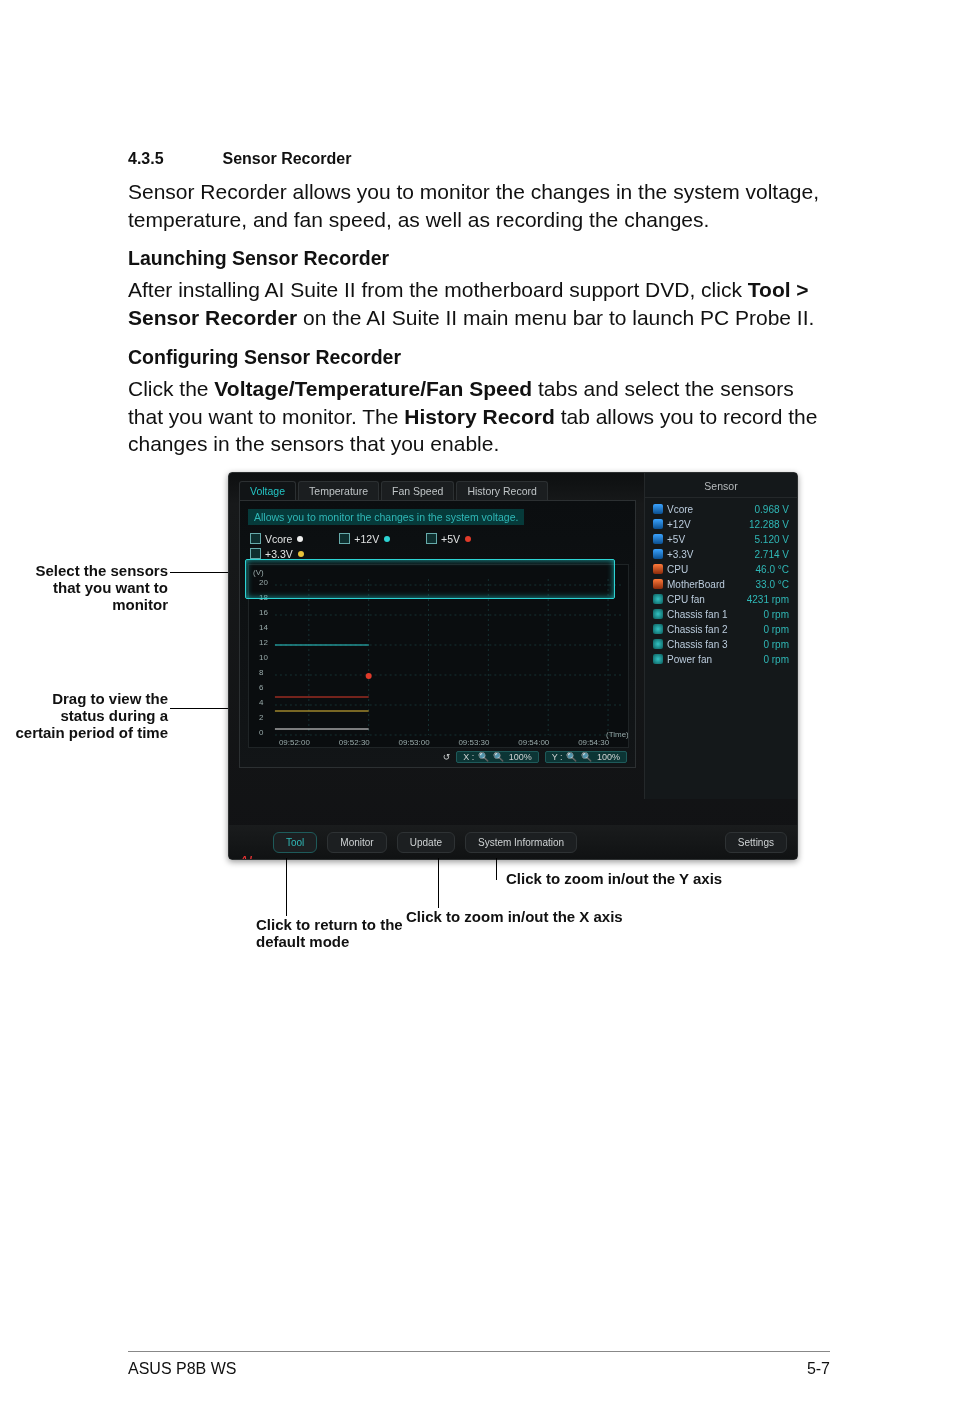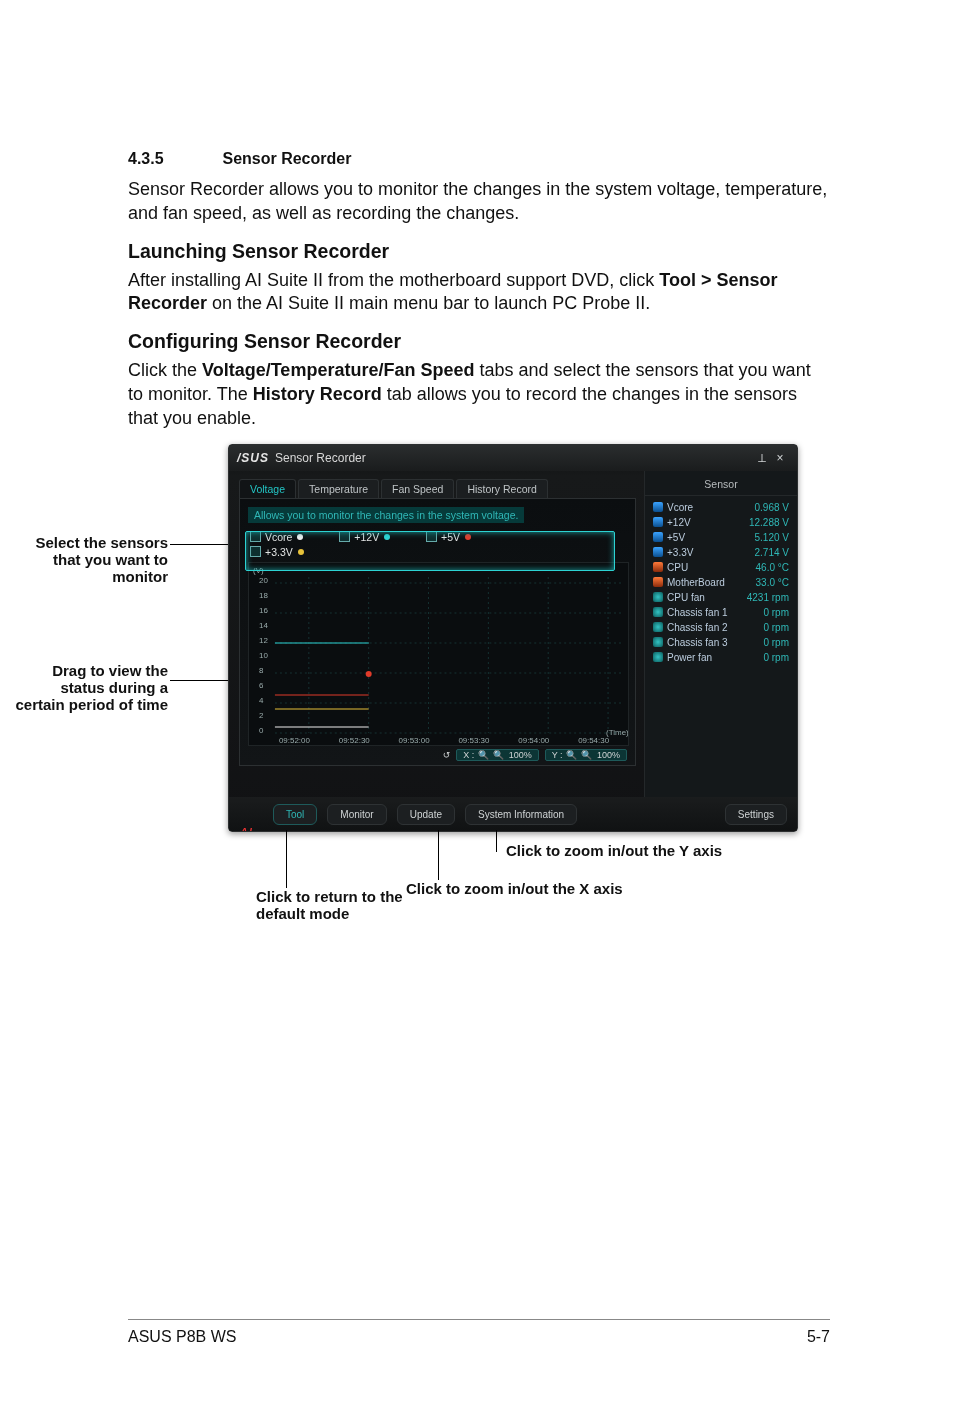--- a/index.html
+++ b/index.html
@@ -13,21 +13,21 @@
     position: relative;
     box-sizing: border-box;
     padding: 150px 124px 0 128px;
   }
   h2.sect {
     font-size: 16px;
     font-weight: 700;
     margin: 0 0 10px 0;
   }
   h2.sect .secno { display:inline-block; width: 90px; }
-  .para { font-size: 18px; line-height: 1.32; margin: 0 0 14px 0; }
+  .para { font-size: 21px; line-height: 1.32; margin: 0 0 14px 0; }
   .subh { font-size: 19.5px; font-weight: 700; margin: 6px 0 6px 0; }
   b { font-weight: 700; }
 
   
   .figwrap { position: relative; width: 700px; margin: 8px 0 0 0; }
   .leftlabels { position:absolute; left: -120px; width: 160px; font-size: 15px; font-weight:700; text-align:right; }
   .leftlabels div { position:absolute; right:0; }
   .ll1 { top: 170px; }
   .ll2 { top: 248px; }
   .conn-line { position:absolute; background:#000; height:1px; }
@@ -87,21 +87,21 @@
   .ai-logo{ width:24px; height:18px; color:#e33; font-weight:400; font-style:italic; font-size:14px;margin-top:40px;}
   .bbtn{ font-size:10px; color:#cfd3d4; background:#1c1f21; border:1px solid #2e3234; padding:4px 12px; border-radius:6px;}
   .bbtn.tool{ color:#2fb7b6; border-color:#1e5a5a;}
   .bbtn.set{ }
 
   
   .callouts { position:absolute; left:100px; top:386px; width:568px; font-size:15px; font-weight:700; }
   .co-line { position:absolute; background:#000; width:1px; }
   .co-txt { position:absolute; white-space:nowrap; }
 
-  .footer { position:absolute; left:128px; right:124px; bottom:72px; display:flex; justify-content:space-between; font-size:16px; border-top:1px solid #888; padding-top:8px;}
+  .footer { position:absolute; left:128px; right:124px; bottom:40px; display:flex; justify-content:space-between; font-size:16px; border-top:1px solid #888; padding-top:8px;}
 </style>
 </head>
 <body>
 
 <h2 class="sect">
   <span class="secno">4.3.5</span>
   <span>Sensor Recorder</span>
 </h2>
 <p class="para">Sensor Recorder allows you to monitor the changes in the system voltage, temperature, and fan speed, as well as recording the changes.</p>
 
@@ -118,26 +118,20 @@
 <div class="figwrap">
 
   <div class="leftlabels">
     <div class="ll1" style="top:90px">Select the sensors that you want to monitor</div>
     <div class="ll2" style="top:218px">Drag to view the status during a certain period of time</div>
   </div>
   <div class="conn-line" style="left:42px; top:100px; width:70px;"></div>
   <div class="conn-line" style="left:42px; top:236px; width:70px;"></div>
 
   <div class="app">
-    <div class="titlebar">
-      <span class="asus-logo">/SUS</span>
-      <span class="title-text">Sensor Recorder</span>
-      <span class="win-ico">⟂</span>
-      <span class="win-ico">×</span>
-    </div>
 
     <div class="appbody">
       <div class="leftpane">
         <div class="tabs">
           <div class="tab active">Voltage</div>
           <div class="tab">Temperature</div>
           <div class="tab">Fan Speed</div>
           <div class="tab">History Record</div>
         </div>
         <div class="tabpanel">

